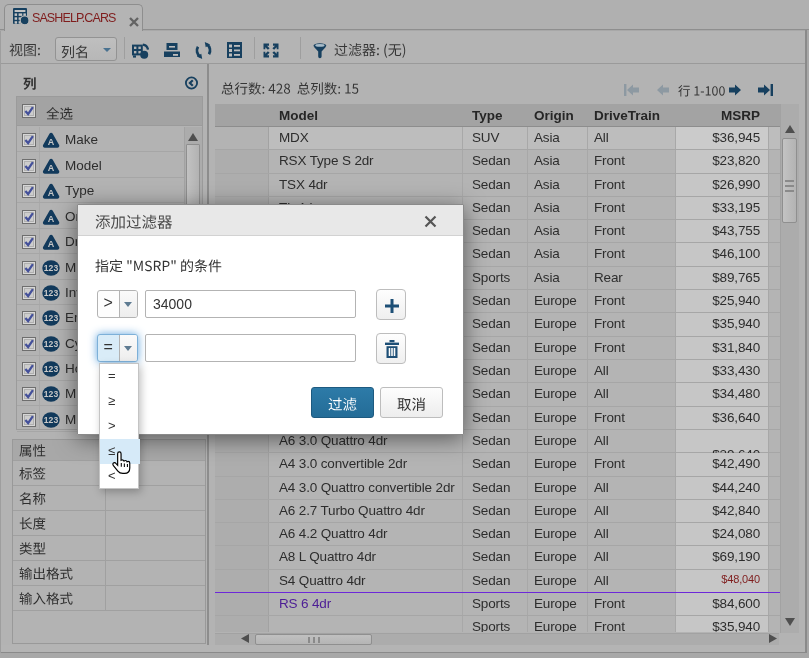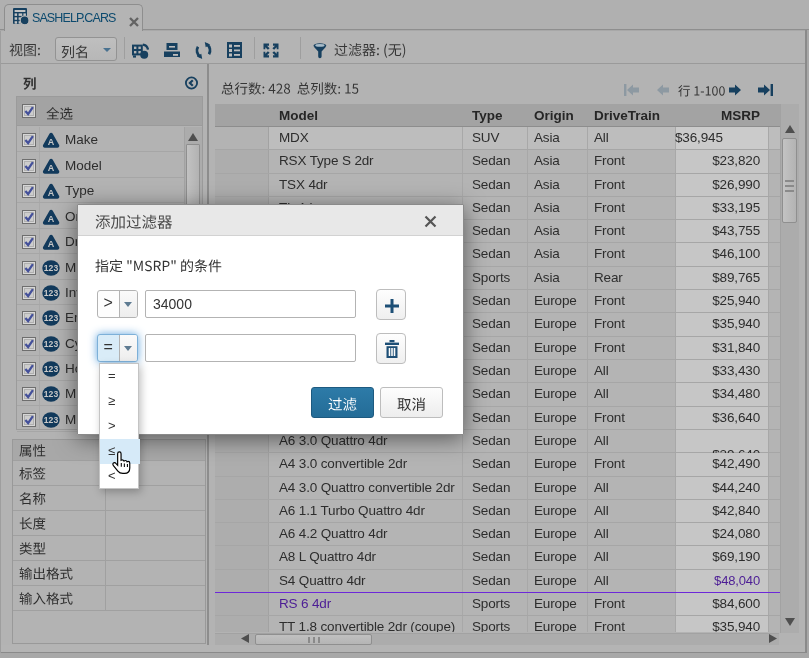--- a/index.html
+++ b/index.html
@@ -17,21 +17,21 @@
         <rect x="5.6" y="5.4" width="3.6" height="2.5"></rect>
         <rect x="10.4" y="5.4" width="2.5" height="2.5"></rect>
 <rect x="1.6" y="9.3" width="2.5" height="2.5"></rect>
         <rect x="5.6" y="9.3" width="3.6" height="2.5"></rect>
 <rect x="1.6" y="13.2" width="2.5" height="2.5"></rect>
         <rect x="5.6" y="13.2" width="3.6" height="2.5"></rect>
 </g>
 <circle cx="11.6" cy="12.4" r="4.4" fill="#17405f" stroke="#b5b5b5" stroke-width="1.2"></circle>
 <circle cx="11.6" cy="12.4" r="3.4" fill="#17405f"></circle>
 </svg></div>
-<div class="abs" style="left:32px;top:11px;font-size:12.5px;color:#0c4a6e;letter-spacing:-0.9px">SASHELP.CARS</div>
+<div class="abs" style="left:32px;top:11px;font-size:12.5px;color:#7f1d1d;letter-spacing:-0.9px">SASHELP.CARS</div>
 <div class="abs" style="left:129px;top:13px;width:10px;height:10px"><svg width="10" height="10" viewBox="0 0 10 10">
       <path d="M1 1 L9 9 M9 1 L1 9" stroke="#636363" stroke-width="2.3"></path>
     </svg></div>
 <div class="abs" style="left:0;top:31px;width:805px;height:33px;background:#b4b4b4;border-bottom:1px solid #9a9a9a"></div>
 <div class="abs" style="left:9px;top:40px"><svg class="zh" width="32" height="20" viewBox="0 0 32 20" style="vertical-align:-4px">
       <path transform="translate(0,15.1)" d="M6.3 -11.1V-3.6H7.3V-10.2H11.6V-3.6H12.7V-11.1ZM2.2 -11.3C2.7 -10.7 3.2 -9.9 3.5 -9.4L4.3 -10C4.1 -10.5 3.5 -11.2 3 -11.7ZM8.9 -9.1V-6.4C8.9 -4.2 8.5 -1.5 5 0.4C5.2 0.5 5.5 0.9 5.6 1.1C7.7 0 8.8 -1.5 9.4 -3V-0.3C9.4 0.7 9.8 0.9 10.7 0.9H12C13.2 0.9 13.4 0.3 13.5 -1.9C13.2 -1.9 12.9 -2.1 12.6 -2.3C12.6 -0.3 12.5 0.1 12 0.1H10.9C10.5 0.1 10.4 0 10.4 -0.4V-3.9H9.7C9.9 -4.7 9.9 -5.6 9.9 -6.3V-9.1ZM0.9 -9.4V-8.4H4.3C3.5 -6.6 2 -4.9 0.5 -3.9C0.7 -3.7 1 -3.1 1 -2.9C1.6 -3.3 2.1 -3.8 2.7 -4.3V1.1H3.7V-4.9C4.1 -4.3 4.7 -3.5 5 -3.1L5.7 -3.9C5.4 -4.2 4.5 -5.3 3.9 -5.9C4.6 -6.9 5.2 -7.9 5.6 -9L5 -9.4L4.8 -9.4Z M19.2 -3.9C20.4 -3.7 21.8 -3.2 22.6 -2.8L23 -3.5C22.2 -3.9 20.8 -4.3 19.7 -4.5ZM17.9 -2.1C19.8 -1.9 22.2 -1.3 23.5 -0.9L24 -1.6C22.7 -2.1 20.2 -2.6 18.3 -2.8ZM15.2 -11.1V1.1H16.2V0.5H25.8V1.1H26.8V-11.1ZM16.2 -0.4V-10.2H25.8V-0.4ZM19.8 -9.9C19.1 -8.8 17.9 -7.7 16.7 -7C16.9 -6.8 17.3 -6.5 17.4 -6.3C17.9 -6.6 18.3 -6.9 18.7 -7.3C19.1 -6.9 19.7 -6.5 20.2 -6.1C19 -5.5 17.7 -5.1 16.4 -4.8C16.6 -4.6 16.8 -4.2 16.9 -4C18.3 -4.3 19.8 -4.8 21.1 -5.5C22.3 -4.9 23.6 -4.4 24.9 -4.1C25.1 -4.4 25.3 -4.8 25.5 -4.9C24.3 -5.2 23.1 -5.5 22 -6C23 -6.7 23.9 -7.5 24.5 -8.5L23.9 -8.8L23.7 -8.8H20.1C20.3 -9.1 20.5 -9.3 20.7 -9.6ZM19.3 -7.9 19.4 -8H23C22.5 -7.4 21.8 -6.9 21.1 -6.5C20.4 -6.9 19.8 -7.4 19.3 -7.9Z M29.9 -5.5C30.4 -5.5 30.9 -5.9 30.9 -6.4C30.9 -7 30.4 -7.4 29.9 -7.4C29.4 -7.4 29 -7 29 -6.4C29 -5.9 29.4 -5.5 29.9 -5.5ZM29.9 0.2C30.4 0.2 30.9 -0.2 30.9 -0.8C30.9 -1.4 30.4 -1.8 29.9 -1.8C29.4 -1.8 29 -1.4 29 -0.8C29 -0.2 29.4 0.2 29.9 0.2Z" fill="#363636"></path>
     </svg></div>
 <div class="abs" style="left:55px;top:37px;width:62px;height:24px;background:linear-gradient(#bfbfbf,#b7b7b7);border:1px solid #939393;border-radius:3px"></div>
 <div class="abs" style="left:61px;top:42px"><svg class="zh" width="28" height="20" viewBox="0 0 28 20" style="vertical-align:-4px">
       <path transform="translate(0,15.1)" d="M9 -10.1V-2.3H10V-10.1ZM11.9 -11.7V-0.2C11.9 -0 11.8 0.1 11.6 0.1C11.3 0.1 10.6 0.1 9.8 0C10 0.3 10.2 0.8 10.2 1.1C11.3 1.1 11.9 1 12.3 0.9C12.8 0.7 12.9 0.4 12.9 -0.3V-11.7ZM2.5 -4.2C3.2 -3.7 4.1 -3.1 4.7 -2.5C3.7 -1.2 2.5 -0.2 1.1 0.3C1.3 0.5 1.6 0.9 1.7 1.2C4.7 -0.1 6.9 -2.9 7.6 -7.7L6.9 -7.9L6.7 -7.9H3.6C3.8 -8.6 4 -9.3 4.2 -10H8V-11H0.9V-10H3.1C2.6 -7.9 1.9 -5.9 0.7 -4.6C1 -4.4 1.4 -4.1 1.6 -3.9C2.2 -4.7 2.8 -5.7 3.2 -6.9H6.4C6.2 -5.6 5.8 -4.4 5.2 -3.5C4.7 -3.9 3.8 -4.6 3.1 -5Z M17.7 -7.4C18.4 -6.9 19.2 -6.2 19.8 -5.7C18.2 -4.8 16.4 -4.2 14.7 -3.8C14.9 -3.6 15.1 -3.1 15.2 -2.9C16 -3 16.8 -3.3 17.5 -3.5V1.1H18.6V0.4H24.8V1.1H25.9V-4.8H20.3C22.6 -6 24.7 -7.7 25.8 -10L25.1 -10.4L24.9 -10.4H20C20.3 -10.8 20.6 -11.2 20.9 -11.6L19.7 -11.8C18.9 -10.5 17.3 -8.9 15 -7.8C15.2 -7.6 15.6 -7.3 15.7 -7C17 -7.7 18.1 -8.5 19.1 -9.4H24.3C23.4 -8.2 22.2 -7.1 20.8 -6.2C20.2 -6.8 19.2 -7.5 18.5 -8ZM24.8 -0.6H18.6V-3.8H24.8Z" fill="#363636"></path>
@@ -314,21 +314,21 @@
       <div class="abs" style="left:247px;top:0;width:1px;height:22px;background:#a8a8a8"></div>
       <div class="abs" style="left:312px;top:0;width:1px;height:22px;background:#a8a8a8"></div>
       <div class="abs" style="left:372px;top:0;width:1px;height:22px;background:#a8a8a8"></div>
       <div class="abs" style="left:460px;top:0;width:1px;height:22px;background:#a8a8a8"></div>
       <div class="abs" style="left:461px;top:0;width:92px;height:22px;background:#cbcbcb"></div>
       <div class="abs" style="left:553px;top:0;width:1px;height:22px;background:#a8a8a8"></div>
       <div class="abs" style="left:64px;top:3px;font-size:13.5px;color:#2d2d2d;letter-spacing:-0.15px;white-space:nowrap">MDX</div>
       <div class="abs" style="left:257px;top:3px;font-size:13.5px;color:#2d2d2d;letter-spacing:-0.15px;white-space:nowrap">SUV</div>
       <div class="abs" style="left:319px;top:3px;font-size:13.5px;color:#2d2d2d;letter-spacing:-0.15px;white-space:nowrap">Asia</div>
       <div class="abs" style="left:379px;top:3px;font-size:13.5px;color:#2d2d2d;letter-spacing:-0.15px;white-space:nowrap">All</div>
-      <div class="abs" style="left:460px;top:3px;width:85px;text-align:left;font-size:13.5px;color:#2d2d2d;letter-spacing:-0.15px;white-space:nowrap">$36,945</div>
+      <div class="abs" style="left:460px;top:3px;width:85px;text-align:right;font-size:13.5px;color:#2d2d2d;letter-spacing:-0.15px;white-space:nowrap">$36,945</div>
     </div>
 <div class="abs" style="left:0;top:23px;width:565px;height:24px;background:#b4b4b4;border-bottom:1px solid #a6a6a6">
       <div class="abs" style="left:0;top:0;width:54px;height:23px;background:#adadad;border-right:1px solid #a2a2a2"></div>
       <div class="abs" style="left:247px;top:0;width:1px;height:23px;background:#a8a8a8"></div>
       <div class="abs" style="left:312px;top:0;width:1px;height:23px;background:#a8a8a8"></div>
       <div class="abs" style="left:372px;top:0;width:1px;height:23px;background:#a8a8a8"></div>
       <div class="abs" style="left:460px;top:0;width:1px;height:23px;background:#a8a8a8"></div>
       <div class="abs" style="left:461px;top:0;width:92px;height:23px;background:#c6c6c6"></div>
       <div class="abs" style="left:553px;top:0;width:1px;height:23px;background:#a8a8a8"></div>
       <div class="abs" style="left:64px;top:3px;font-size:13.5px;color:#2d2d2d;letter-spacing:-0.15px;white-space:nowrap">RSX Type S 2dr</div>
@@ -534,21 +534,21 @@
       <div class="abs" style="left:460px;top:3px;width:85px;text-align:right;font-size:13.5px;color:#2d2d2d;letter-spacing:-0.15px;white-space:nowrap">$44,240</div>
     </div>
 <div class="abs" style="left:0;top:373px;width:565px;height:23px;background:#b4b4b4;border-bottom:1px solid #a6a6a6">
       <div class="abs" style="left:0;top:0;width:54px;height:22px;background:#adadad;border-right:1px solid #a2a2a2"></div>
       <div class="abs" style="left:247px;top:0;width:1px;height:22px;background:#a8a8a8"></div>
       <div class="abs" style="left:312px;top:0;width:1px;height:22px;background:#a8a8a8"></div>
       <div class="abs" style="left:372px;top:0;width:1px;height:22px;background:#a8a8a8"></div>
       <div class="abs" style="left:460px;top:0;width:1px;height:22px;background:#a8a8a8"></div>
       <div class="abs" style="left:461px;top:0;width:92px;height:22px;background:#c6c6c6"></div>
       <div class="abs" style="left:553px;top:0;width:1px;height:22px;background:#a8a8a8"></div>
-      <div class="abs" style="left:64px;top:3px;font-size:13.5px;color:#2d2d2d;letter-spacing:-0.15px;white-space:nowrap">A6 1.1 Turbo Quattro 4dr</div>
+      <div class="abs" style="left:64px;top:3px;font-size:13.5px;color:#2d2d2d;letter-spacing:-0.15px;white-space:nowrap">A6 2.7 Turbo Quattro 4dr</div>
       <div class="abs" style="left:257px;top:3px;font-size:13.5px;color:#2d2d2d;letter-spacing:-0.15px;white-space:nowrap">Sedan</div>
       <div class="abs" style="left:319px;top:3px;font-size:13.5px;color:#2d2d2d;letter-spacing:-0.15px;white-space:nowrap">Europe</div>
       <div class="abs" style="left:379px;top:3px;font-size:13.5px;color:#2d2d2d;letter-spacing:-0.15px;white-space:nowrap">All</div>
       <div class="abs" style="left:460px;top:3px;width:85px;text-align:right;font-size:13.5px;color:#2d2d2d;letter-spacing:-0.15px;white-space:nowrap">$42,840</div>
     </div>
 <div class="abs" style="left:0;top:396px;width:565px;height:23px;background:#b4b4b4;border-bottom:1px solid #a6a6a6">
       <div class="abs" style="left:0;top:0;width:54px;height:22px;background:#adadad;border-right:1px solid #a2a2a2"></div>
       <div class="abs" style="left:247px;top:0;width:1px;height:22px;background:#a8a8a8"></div>
       <div class="abs" style="left:312px;top:0;width:1px;height:22px;background:#a8a8a8"></div>
       <div class="abs" style="left:372px;top:0;width:1px;height:22px;background:#a8a8a8"></div>
@@ -580,21 +580,21 @@
       <div class="abs" style="left:247px;top:0;width:1px;height:22px;background:#a8a8a8"></div>
       <div class="abs" style="left:312px;top:0;width:1px;height:22px;background:#a8a8a8"></div>
       <div class="abs" style="left:372px;top:0;width:1px;height:22px;background:#a8a8a8"></div>
       <div class="abs" style="left:460px;top:0;width:1px;height:22px;background:#a8a8a8"></div>
       <div class="abs" style="left:461px;top:0;width:92px;height:22px;background:#c6c6c6"></div>
       <div class="abs" style="left:553px;top:0;width:1px;height:22px;background:#a8a8a8"></div>
       <div class="abs" style="left:64px;top:3px;font-size:13.5px;color:#2d2d2d;letter-spacing:-0.15px;white-space:nowrap">S4 Quattro 4dr</div>
       <div class="abs" style="left:257px;top:3px;font-size:13.5px;color:#2d2d2d;letter-spacing:-0.15px;white-space:nowrap">Sedan</div>
       <div class="abs" style="left:319px;top:3px;font-size:13.5px;color:#2d2d2d;letter-spacing:-0.15px;white-space:nowrap">Europe</div>
       <div class="abs" style="left:379px;top:3px;font-size:13.5px;color:#2d2d2d;letter-spacing:-0.15px;white-space:nowrap">All</div>
-      <div class="abs" style="left:460px;top:3px;width:85px;text-align:right;font-size:13px;color:#4c1d95;letter-spacing:-0.15px;white-space:nowrap">$48,040</div>
+      <div class="abs" style="left:460px;top:3px;width:85px;text-align:right;font-size:11px;color:#7f1d1d;letter-spacing:-0.15px;white-space:nowrap">$48,040</div>
     </div>
 <div class="abs" style="left:0;top:466px;width:565px;height:23px;background:#b4b4b4;border-bottom:1px solid #a6a6a6">
       <div class="abs" style="left:0;top:0;width:54px;height:22px;background:#adadad;border-right:1px solid #a2a2a2"></div>
       <div class="abs" style="left:247px;top:0;width:1px;height:22px;background:#a8a8a8"></div>
       <div class="abs" style="left:312px;top:0;width:1px;height:22px;background:#a8a8a8"></div>
       <div class="abs" style="left:372px;top:0;width:1px;height:22px;background:#a8a8a8"></div>
       <div class="abs" style="left:460px;top:0;width:1px;height:22px;background:#a8a8a8"></div>
       <div class="abs" style="left:461px;top:0;width:92px;height:22px;background:#c6c6c6"></div>
       <div class="abs" style="left:553px;top:0;width:1px;height:22px;background:#a8a8a8"></div>
       <div class="abs" style="left:64px;top:3px;font-size:13.5px;color:#4c1d95;letter-spacing:-0.15px;white-space:nowrap">RS 6 4dr</div>
@@ -604,21 +604,20 @@
       <div class="abs" style="left:460px;top:3px;width:85px;text-align:right;font-size:13.5px;color:#2d2d2d;letter-spacing:-0.15px;white-space:nowrap">$84,600</div>
     </div>
 <div class="abs" style="left:0;top:489px;width:565px;height:24px;background:#b4b4b4;border-bottom:1px solid #a6a6a6">
       <div class="abs" style="left:0;top:0;width:54px;height:23px;background:#adadad;border-right:1px solid #a2a2a2"></div>
       <div class="abs" style="left:247px;top:0;width:1px;height:23px;background:#a8a8a8"></div>
       <div class="abs" style="left:312px;top:0;width:1px;height:23px;background:#a8a8a8"></div>
       <div class="abs" style="left:372px;top:0;width:1px;height:23px;background:#a8a8a8"></div>
       <div class="abs" style="left:460px;top:0;width:1px;height:23px;background:#a8a8a8"></div>
       <div class="abs" style="left:461px;top:0;width:92px;height:23px;background:#c6c6c6"></div>
       <div class="abs" style="left:553px;top:0;width:1px;height:23px;background:#a8a8a8"></div>
-      <div class="abs" style="left:64px;top:3px;font-size:13.5px;color:#2d2d2d;letter-spacing:-0.15px;white-space:nowrap">TT 1.8 convertible 2dr (coupe)</div>
       <div class="abs" style="left:257px;top:3px;font-size:13.5px;color:#2d2d2d;letter-spacing:-0.15px;white-space:nowrap">Sports</div>
       <div class="abs" style="left:319px;top:3px;font-size:13.5px;color:#2d2d2d;letter-spacing:-0.15px;white-space:nowrap">Europe</div>
       <div class="abs" style="left:379px;top:3px;font-size:13.5px;color:#2d2d2d;letter-spacing:-0.15px;white-space:nowrap">Front</div>
       <div class="abs" style="left:460px;top:3px;width:85px;text-align:right;font-size:13.5px;color:#2d2d2d;letter-spacing:-0.15px;white-space:nowrap">$35,940</div>
     </div>
 </div>
 <div class="abs" style="left:780px;top:104px;width:19px;height:529px;background:#acacac;border-left:1px solid #a2a2a2"></div>
 <svg class="abs" style="left:785px;top:125px" width="10" height="8" viewBox="0 0 10 8">
     <path d="M5 0 L10 8 H0z" fill="#4f4f4f"></path>
   </svg>

